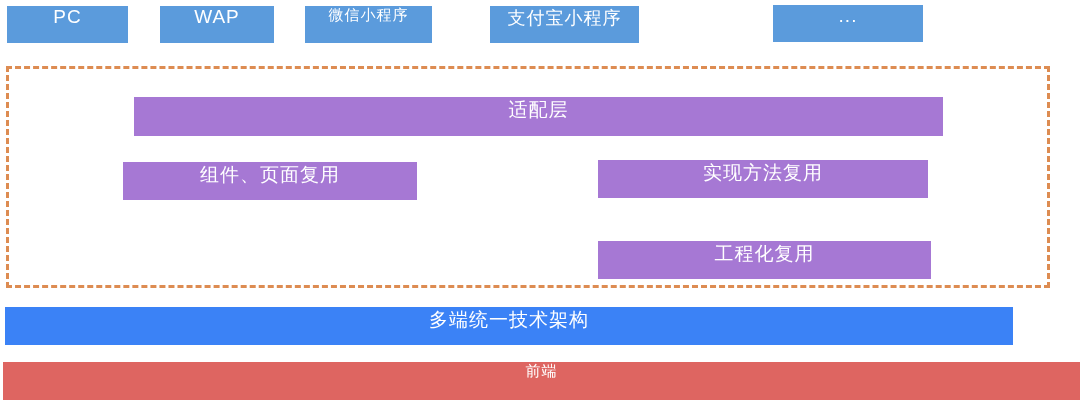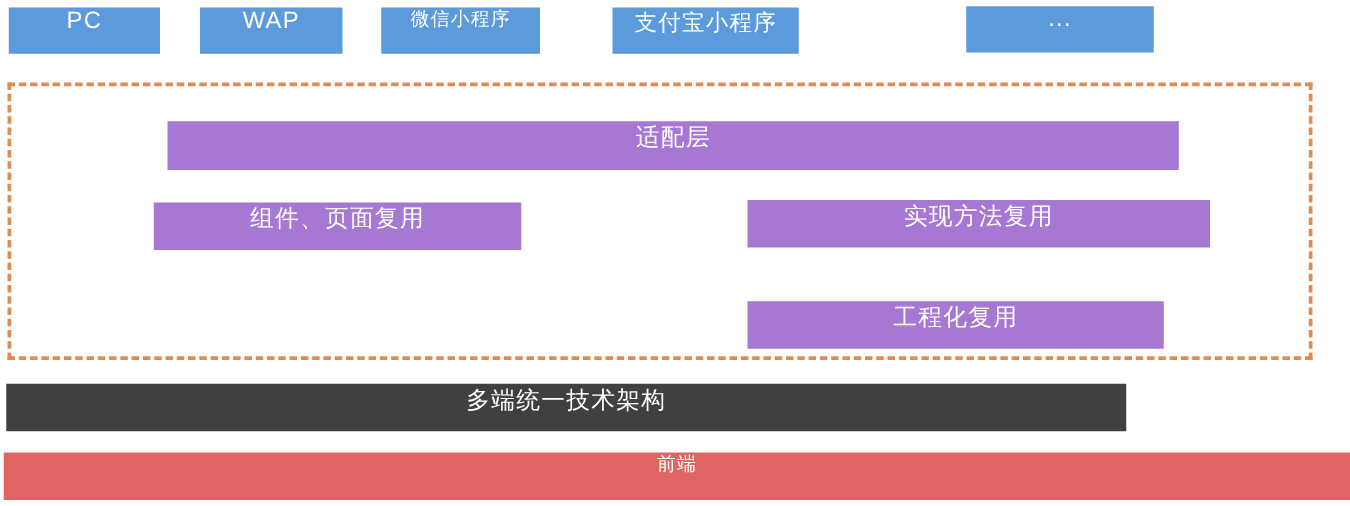--- a/index.html
+++ b/index.html
@@ -35,28 +35,28 @@
     position: absolute;
     left: 6px; top: 66px;
     width: 1044px; height: 222px;
     border: 3px dashed #DD8C52;
     background: transparent;
   }
 
   .reuse { background: #A678D4; font-size: 19px; height: 38px; }
   .r-adapter   { left: 113px; top: 28px;  width: 809px; height: 39px; margin-left: 12px; }
   .r-component { left: 114px; top: 93px;  width: 294px; }
-  .r-impl      { left: 589px; top: 91px;  width: 370px; }
+  .r-impl      { left: 589px; top: 91px;  width: 330px; }
   .r-framework { left: 114px; top: 158px; width: 335px; }
   .r-eng       { left: 589px; top: 152px; width: 333px; margin-top: 20px; }
 
   
   .bar-arch {
-    left: 5px; top: 307px; width: 896px; height: 38px;
-    background: #404040; font-size: 19px;
+    left: 5px; top: 307px; width: 1008px; height: 38px;
+    background: #3b82f6; font-size: 19px;
   }
   .bar-frontend {
     left: 3px; top: 362px; width: 1077px; height: 38px;
     background: #DE6561; font-size: 15px;
   }
 
   
   .watermark {
     position: absolute;
     left: 790px; top: 328px;

